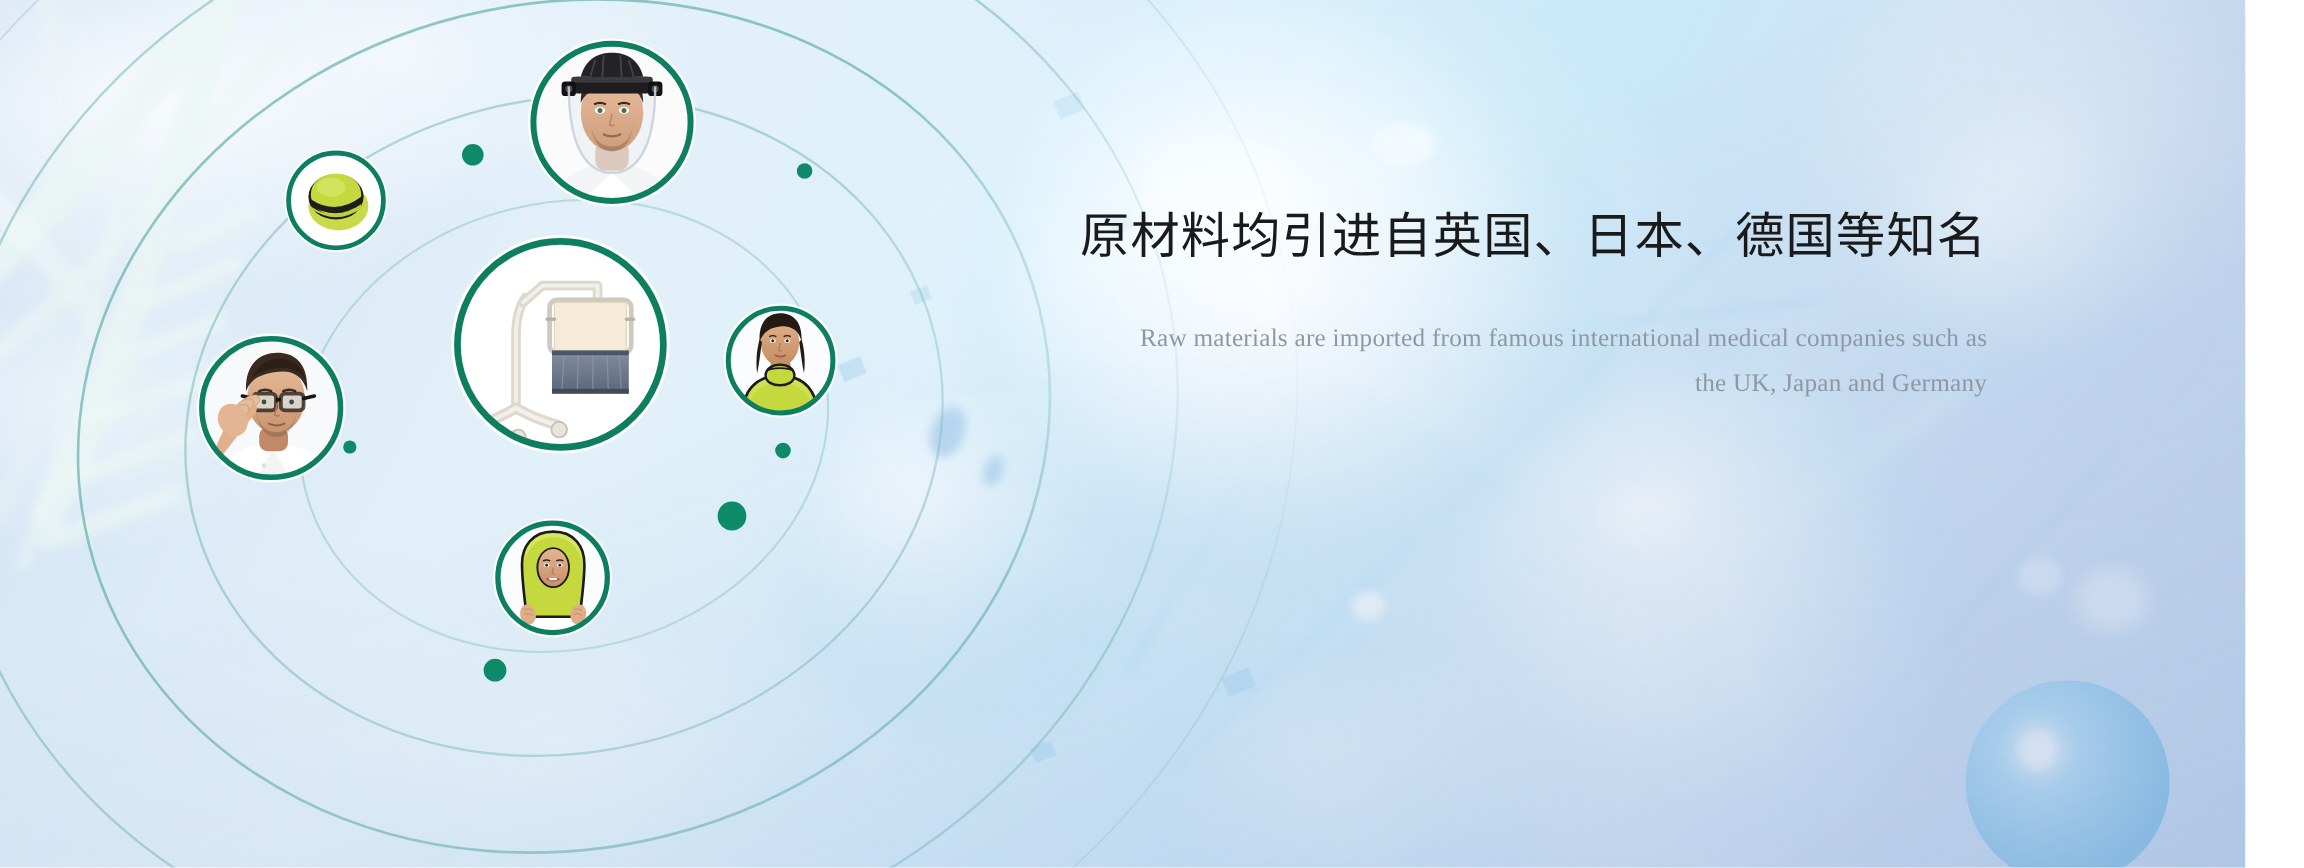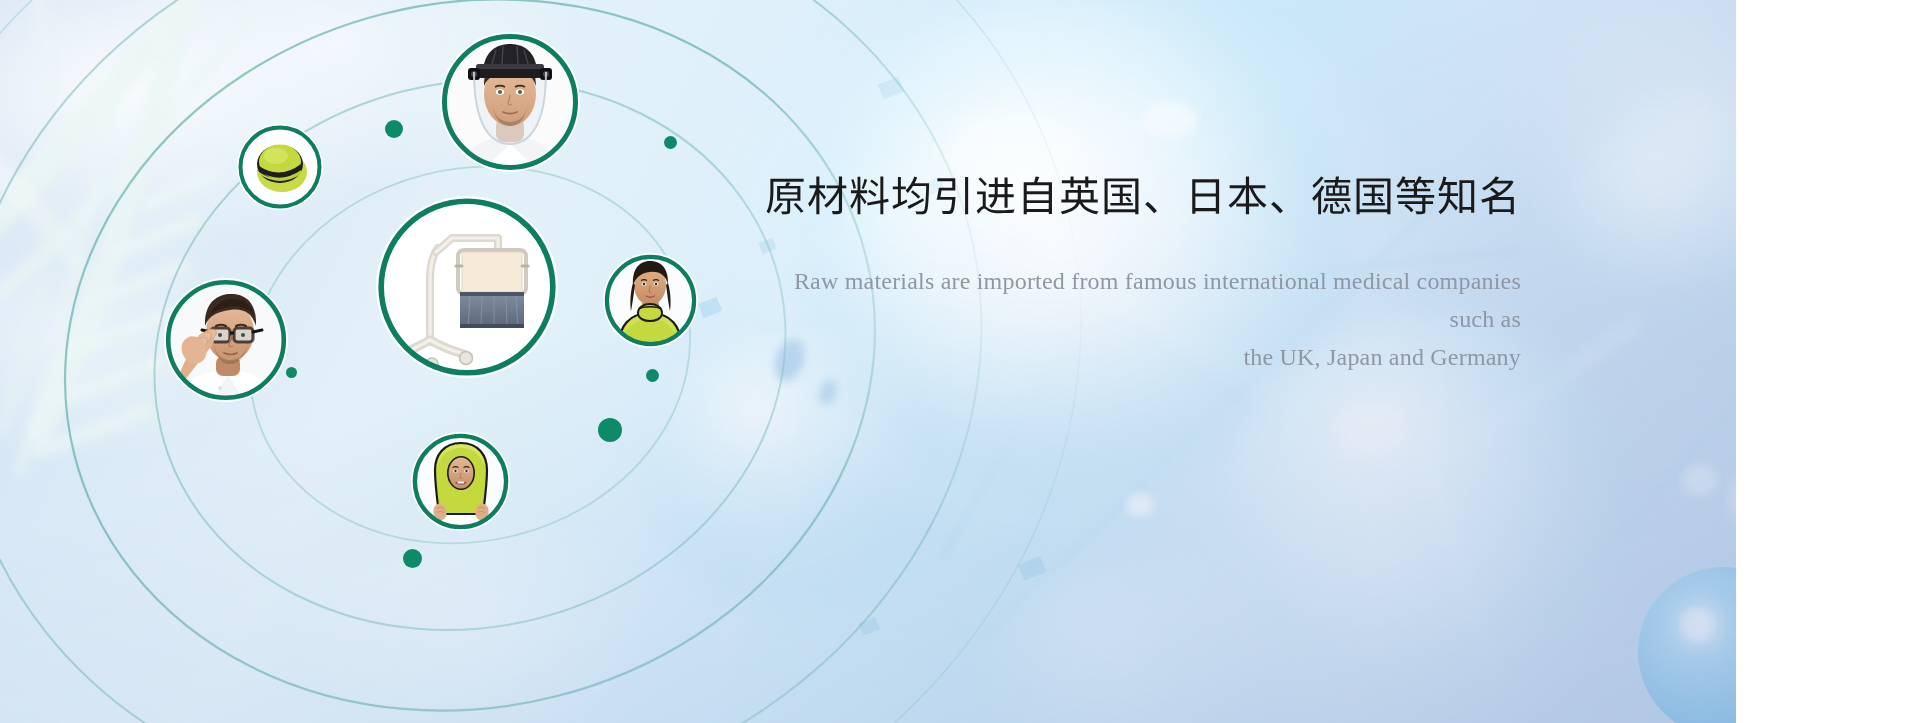--- a/index.html
+++ b/index.html
@@ -3,21 +3,21 @@
 <meta charset="utf-8">
 <title>Banner</title>
 <style>
   html, body {
     margin: 0;
     padding: 0;
     background: #ffffff;
   }
   #banner {
     position: relative;
-    width: 1736px;
+    width: 1871px;
     height: 723px;
     overflow: hidden;
     font-family: "Liberation Sans", "DejaVu Sans", sans-serif;
     background: linear-gradient(115deg,
         #cfe0f2 0%,
         #d8e8f6 12%,
         #e3f0f9 26%,
         #dff0fa 38%,
         #d2ecfa 50%,
         #c9e8f8 62%,
@@ -67,21 +67,21 @@
     letter-spacing: 1px;
     font-weight: 400;
     white-space: nowrap;
     margin: 0;
   }
   .headline-2 { margin-top: 4px; }
   .subcopy {
     margin-top: 36px;
     font-family: "Liberation Serif", "DejaVu Serif", serif;
     color: #8e97a3;
-    font-size: 24px;
+    font-size: 21px;
     line-height: 38px;
     letter-spacing: .2px;
     font-weight: 400;
   }
 
   
   .bubble {
     position: absolute;
     border-radius: 50%;
     background: #ffffff;

